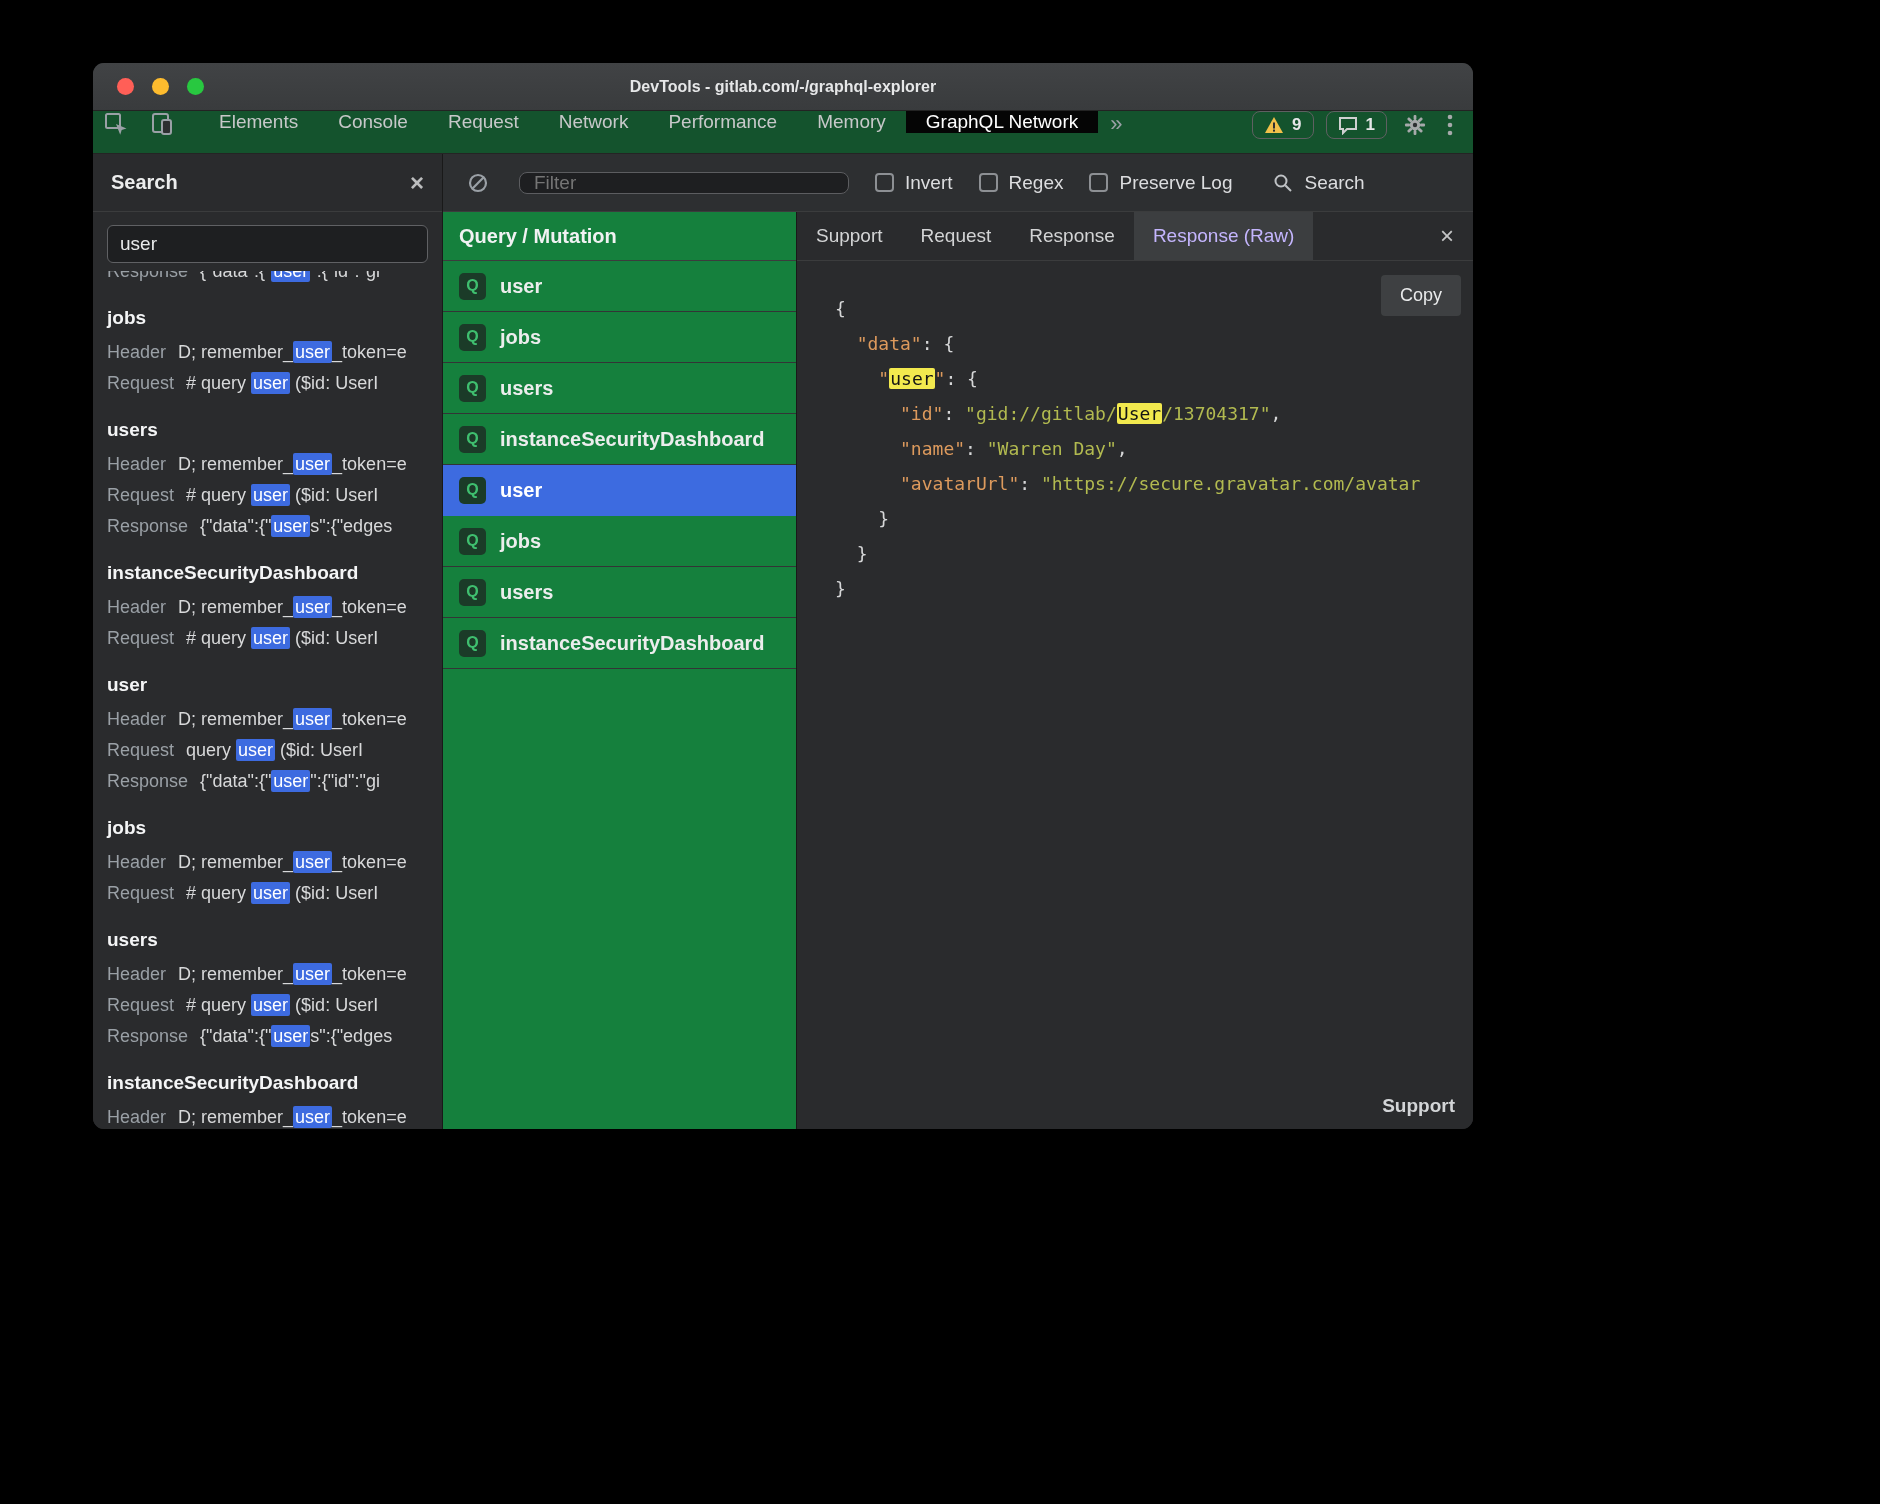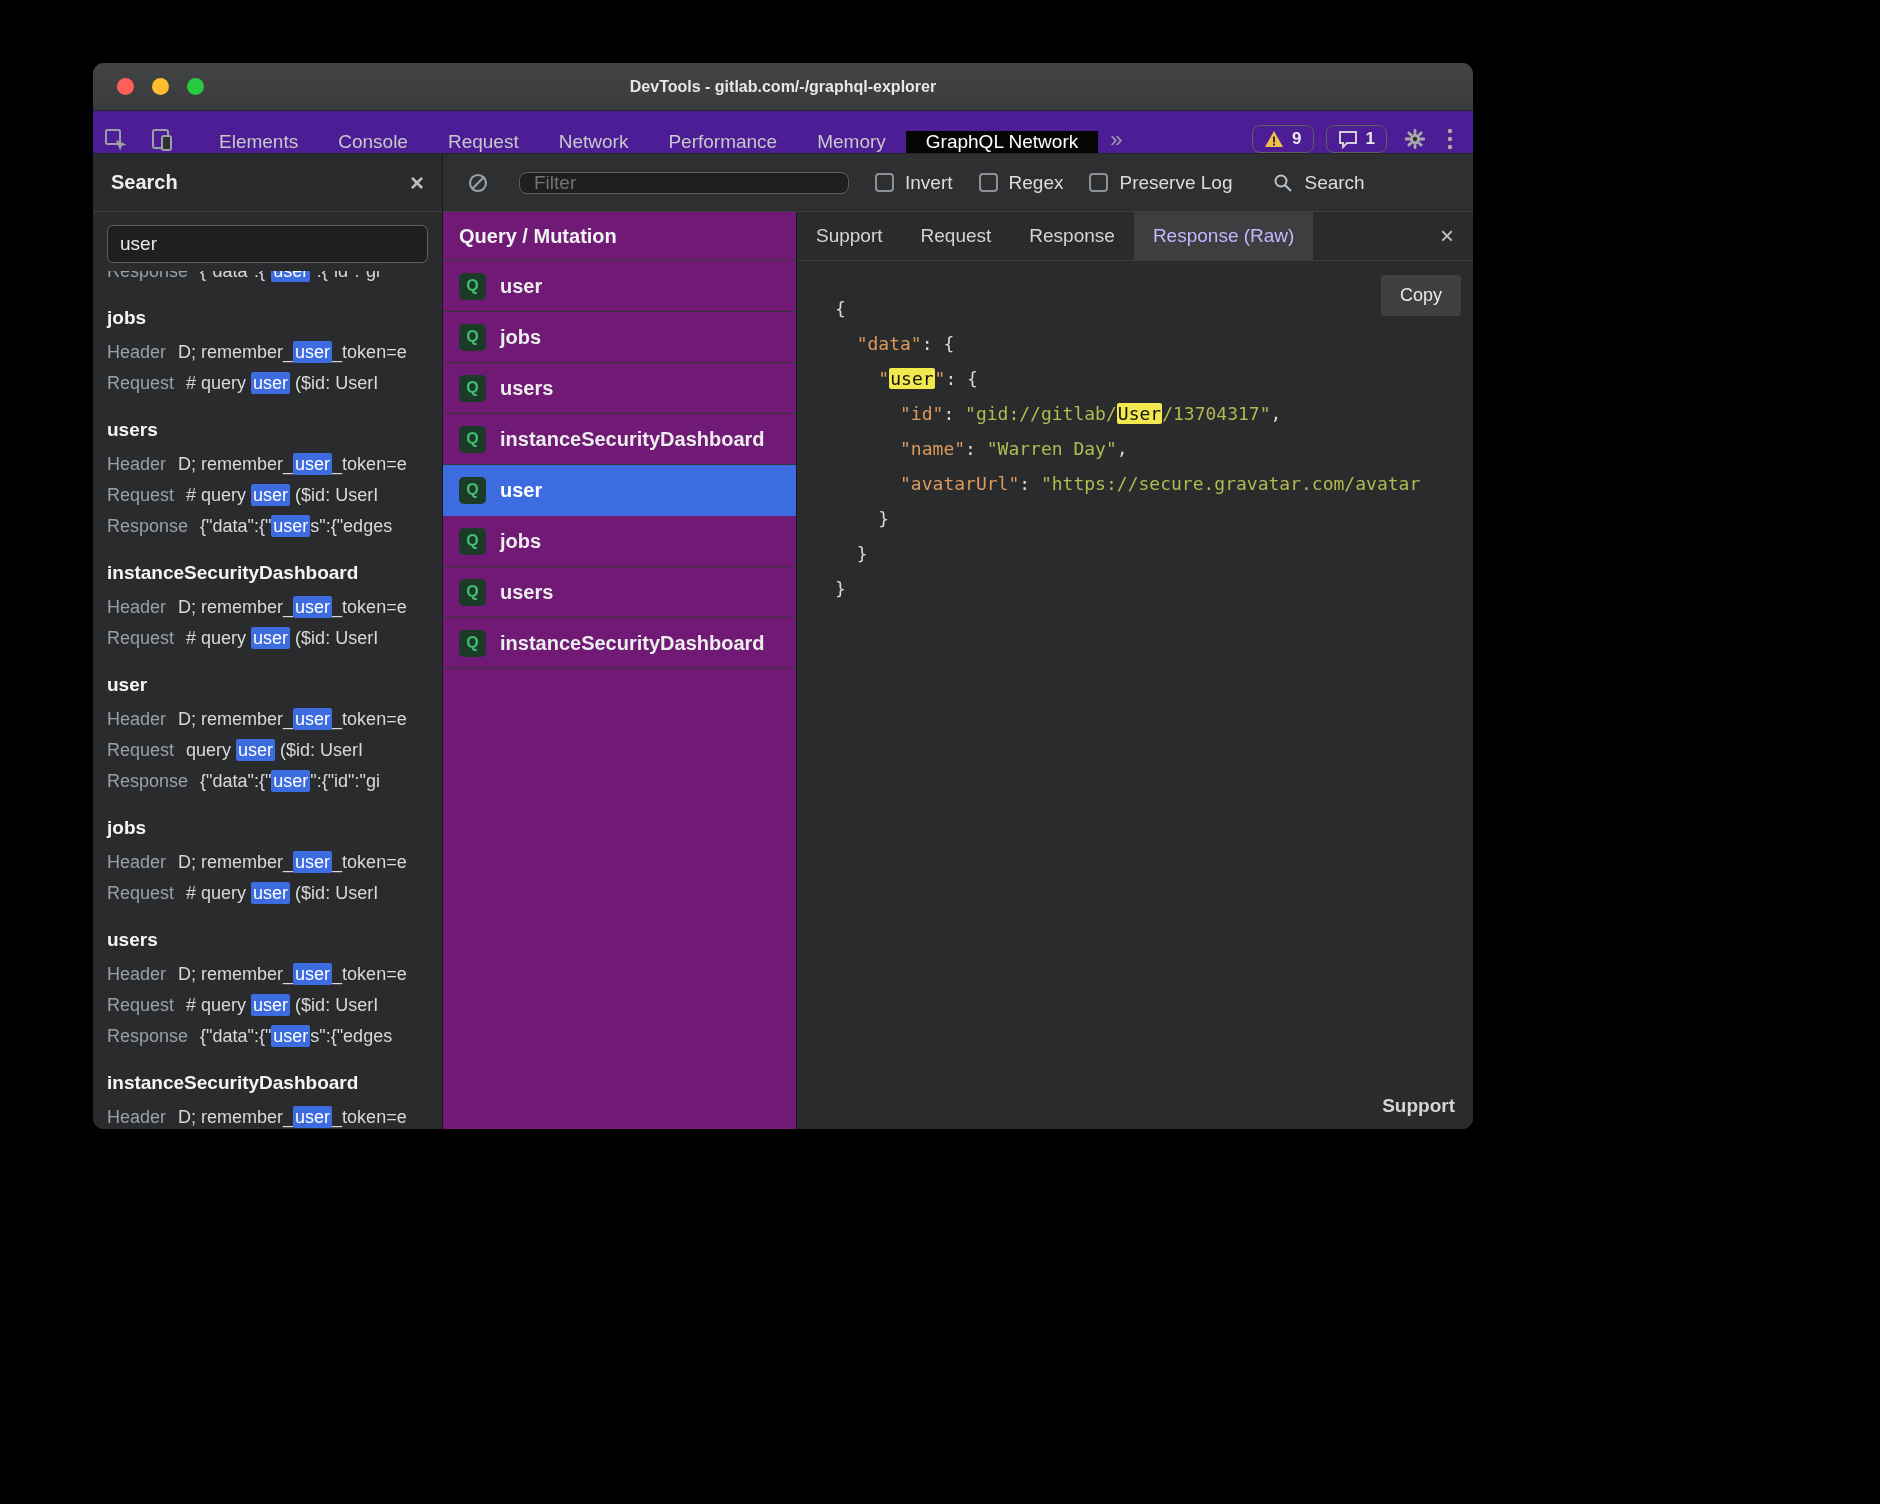--- a/index.html
+++ b/index.html
@@ -19,21 +19,21 @@
     flex:0 0 48px; background:linear-gradient(#414345,#393b3d);
     display:flex; align-items:center; position:relative;
     border-bottom:1px solid #232323;
   }
   .traffic { position:absolute; left:24px; display:flex; gap:18px; }
   .tl { width:17px; height:17px; border-radius:50%; display:inline-block; }
   .tl.red{ background:#ff5f57; } .tl.yellow{ background:#febc2e; } .tl.green{ background:#28c840; }
   .win-title { margin:0 auto; color:#e6e7e8; font-size:16px; font-weight:700; }
   
   .tabbar {
-    flex:0 0 43px; background:#4c1d95; display:flex; align-items:flex-end;
+    flex:0 0 43px; background:#14532d; display:flex; align-items:flex-start;
     border-bottom:1px solid #242424;
   }
   .tool-icon { width:46px; display:flex; align-items:center; justify-content:center; }
   .tab-strip { display:flex; align-items:stretch; margin-left:14px; }
   .tab {
     display:flex; align-items:center; padding:0 20px;
     color:#c7c8c9; font-size:19px; white-space:nowrap; cursor:default;
   }
   .tab.selected { background:#050505; color:#ffffff; }
   .chev { display:flex; align-items:center; padding:0 12px; color:#9aa0a6; font-size:22px; }
@@ -77,21 +77,21 @@
   .filter-toolbar .filter {
     width:330px; height:22px; background:#1e1f21; border:1px solid #5c5d60; border-radius:8px;
     color:#e9eaeb; font-size:19px; padding:0 14px; outline:none;
     font-family:"Liberation Sans", sans-serif;
   }
   .cb { display:flex; align-items:center; gap:11px; color:#dcdddf; font-size:19px; cursor:default; }
   .cb .box { width:19px; height:19px; border:2px solid #8d9094; border-radius:4px; background:transparent; }
   .search-lbl { display:flex; align-items:center; gap:10px; color:#dcdddf; font-size:19px; margin-left:14px; }
   .lower { flex:1; display:flex; min-height:0; }
   
-  .query-pane { flex:0 0 354px; border-right:1px solid #191919; display:flex; flex-direction:column; background:#701a75; }
+  .query-pane { flex:0 0 354px; border-right:1px solid #191919; display:flex; flex-direction:column; background:#15803d; }
   .qp-header {
     flex:0 0 49px; display:flex; align-items:center; padding:0 16px;
     font-size:20px; font-weight:700; color:#f1f2f3; border-bottom:1px solid #3b3c3d;
   }
   .qp-list { flex:1; overflow:hidden; }
   .qrow {
     height:51px; display:flex; align-items:center; gap:14px; padding:0 16px;
     border-bottom:1px solid #333436; font-size:20px; font-weight:700; color:#eceded;
   }
   .qrow.selected { background:#3d6be0; border-bottom-color:transparent; color:#ffffff; }

